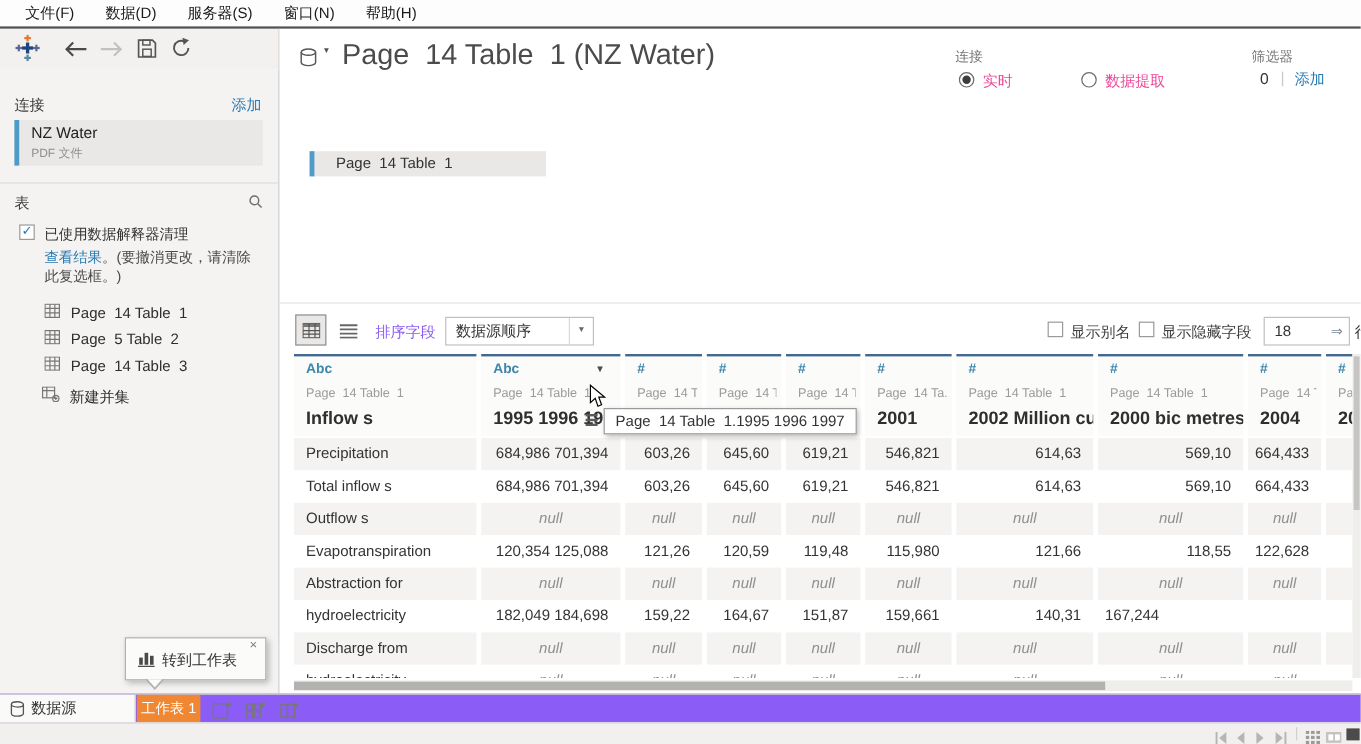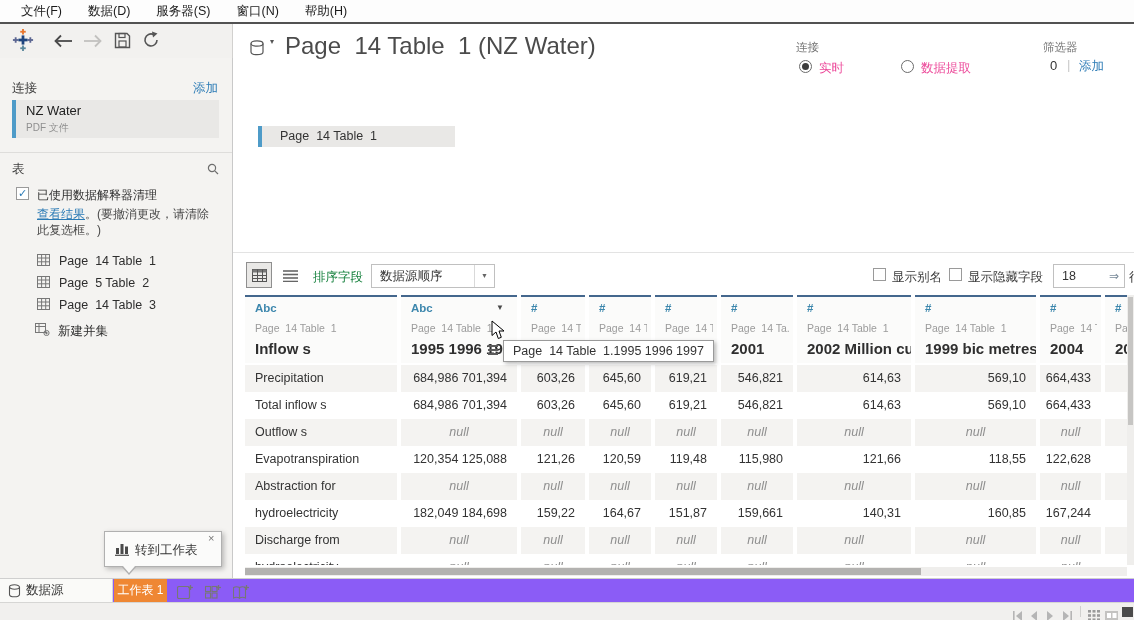--- a/index.html
+++ b/index.html
@@ -155,21 +155,21 @@
   <span class="abs" style="right:13px;top:103px;">
     <svg width="12" height="12" viewBox="0 0 12 12">
         <circle cx="5" cy="5" r="3.6" fill="none" stroke="#6e6e6e" stroke-width="1.2"></circle>
         <line x1="7.8" y1="7.8" x2="11" y2="11" stroke="#6e6e6e" stroke-width="1.2"></line>
       </svg>
   </span>
 
   <div class="abs cb" style="left:16px;top:129px;">✓</div>
   <div class="abs" style="left:37px;top:129px;font-size:12px;color:#333;">已使用数据解释器清理</div>
   <div class="abs" style="left:37px;top:148px;width:180px;font-size:12px;line-height:16px;color:#4a4a4a;">
-    <span class="link" style="text-decoration:underline;text-align:center;">查看结果</span><span>。(要撤消更改，请清除此复选框。)</span>
+    <span class="link" style="text-align:center;">查看结果</span><span>。(要撤消更改，请清除此复选框。)</span>
   </div>
 
   <div id="table-list" class="abs" style="left:0;top:192px;width:233px;">
       <div class="tbl-item">
         <span class="tbl-ic"><svg width="13" height="12" viewBox="0 0 13 12">
             <rect x="0.5" y="0.5" width="12" height="11" fill="none" stroke="#777"></rect>
             <line x1="0.5" y1="4" x2="12.5" y2="4" stroke="#777"></line>
             <line x1="0.5" y1="7.8" x2="12.5" y2="7.8" stroke="#777"></line>
             <line x1="4.6" y1="0.5" x2="4.6" y2="11.5" stroke="#777"></line>
             <line x1="8.7" y1="0.5" x2="8.7" y2="11.5" stroke="#777"></line>
@@ -249,21 +249,21 @@
       </svg>
   </div>
   <div id="btn-list-view" class="abs">
     <svg width="15" height="13" viewBox="0 0 15 13">
         <line x1="0" y1="2" x2="15" y2="2" stroke="#666" stroke-width="1.6"></line>
         <line x1="0" y1="5.5" x2="15" y2="5.5" stroke="#666" stroke-width="1.6"></line>
         <line x1="0" y1="9" x2="15" y2="9" stroke="#666" stroke-width="1.6"></line>
         <line x1="0" y1="12.5" x2="15" y2="12.5" stroke="#666" stroke-width="1.6"></line>
       </svg>
   </div>
-  <div class="abs" style="left:80px;top:245px;font-size:12.5px;color:#15803d;">排序字段</div>
+  <div class="abs" style="left:80px;top:245px;font-size:12.5px;color:#8b5cf6;">排序字段</div>
   <div id="sort-select" class="abs">
     <span>数据源顺序</span>
     <span id="sort-caret" class="abs">▼</span>
   </div>
 
   <div class="abs cb" style="left:640px;top:244px;"></div>
   <div class="abs" style="left:659px;top:245px;font-size:12.5px;color:#3c3c3c;">显示别名</div>
   <div class="abs cb" style="left:716px;top:244px;"></div>
   <div class="abs" style="left:735px;top:245px;font-size:12.5px;color:#3c3c3c;">显示隐藏字段</div>
   <div id="rows-input" class="abs">
@@ -305,21 +305,21 @@
           <div class="hname pre">2001</div>
         </div>
         <div class="hcell" style="width: 114px;">
           <div class="htype">#</div>
           <div class="hcap pre">Page  14 Table  1</div>
           <div class="hname pre">2002 Million cu</div>
         </div>
         <div class="hcell" style="width: 121px;">
           <div class="htype">#</div>
           <div class="hcap pre">Page  14 Table  1</div>
-          <div class="hname pre">1999 bic metres</div>
+          <div class="hname pre">2000 bic metres</div>
         </div>
         <div class="hcell" style="width: 61px;">
           <div class="htype">#</div>
           <div class="hcap pre">Page  14 Ta...</div>
           <div class="hname pre">2004</div>
         </div>
         <div class="hcell" style="width: 80px;">
           <div class="htype">#</div>
           <div class="hcap pre">Pag...</div>
           <div class="hname pre">20</div>
@@ -387,21 +387,20 @@
           <div class="gcell nullv" style="width: 80px;">null</div>
         </div>
         <div class="grow">
           <div class="gcell left" style="width: 152px;">hydroelectricity</div>
           <div class="gcell" style="width: 116px;">182,049 184,698 159,...</div>
           <div class="gcell" style="width: 64px;">159,22</div>
           <div class="gcell" style="width: 62px;">164,67</div>
           <div class="gcell" style="width: 62px;">151,87</div>
           <div class="gcell" style="width: 72px;">159,661</div>
           <div class="gcell" style="width: 114px;">140,31</div>
-          <div class="gcell" style="width: 121px;">160,85</div>
           <div class="gcell" style="width: 61px;">167,244</div>
           <div class="gcell" style="width: 80px;"></div>
         </div>
         <div class="grow alt">
           <div class="gcell left" style="width: 152px;">Discharge from</div>
           <div class="gcell nullv" style="width: 116px;">null</div>
           <div class="gcell nullv" style="width: 64px;">null</div>
           <div class="gcell nullv" style="width: 62px;">null</div>
           <div class="gcell nullv" style="width: 62px;">null</div>
           <div class="gcell nullv" style="width: 72px;">null</div>

